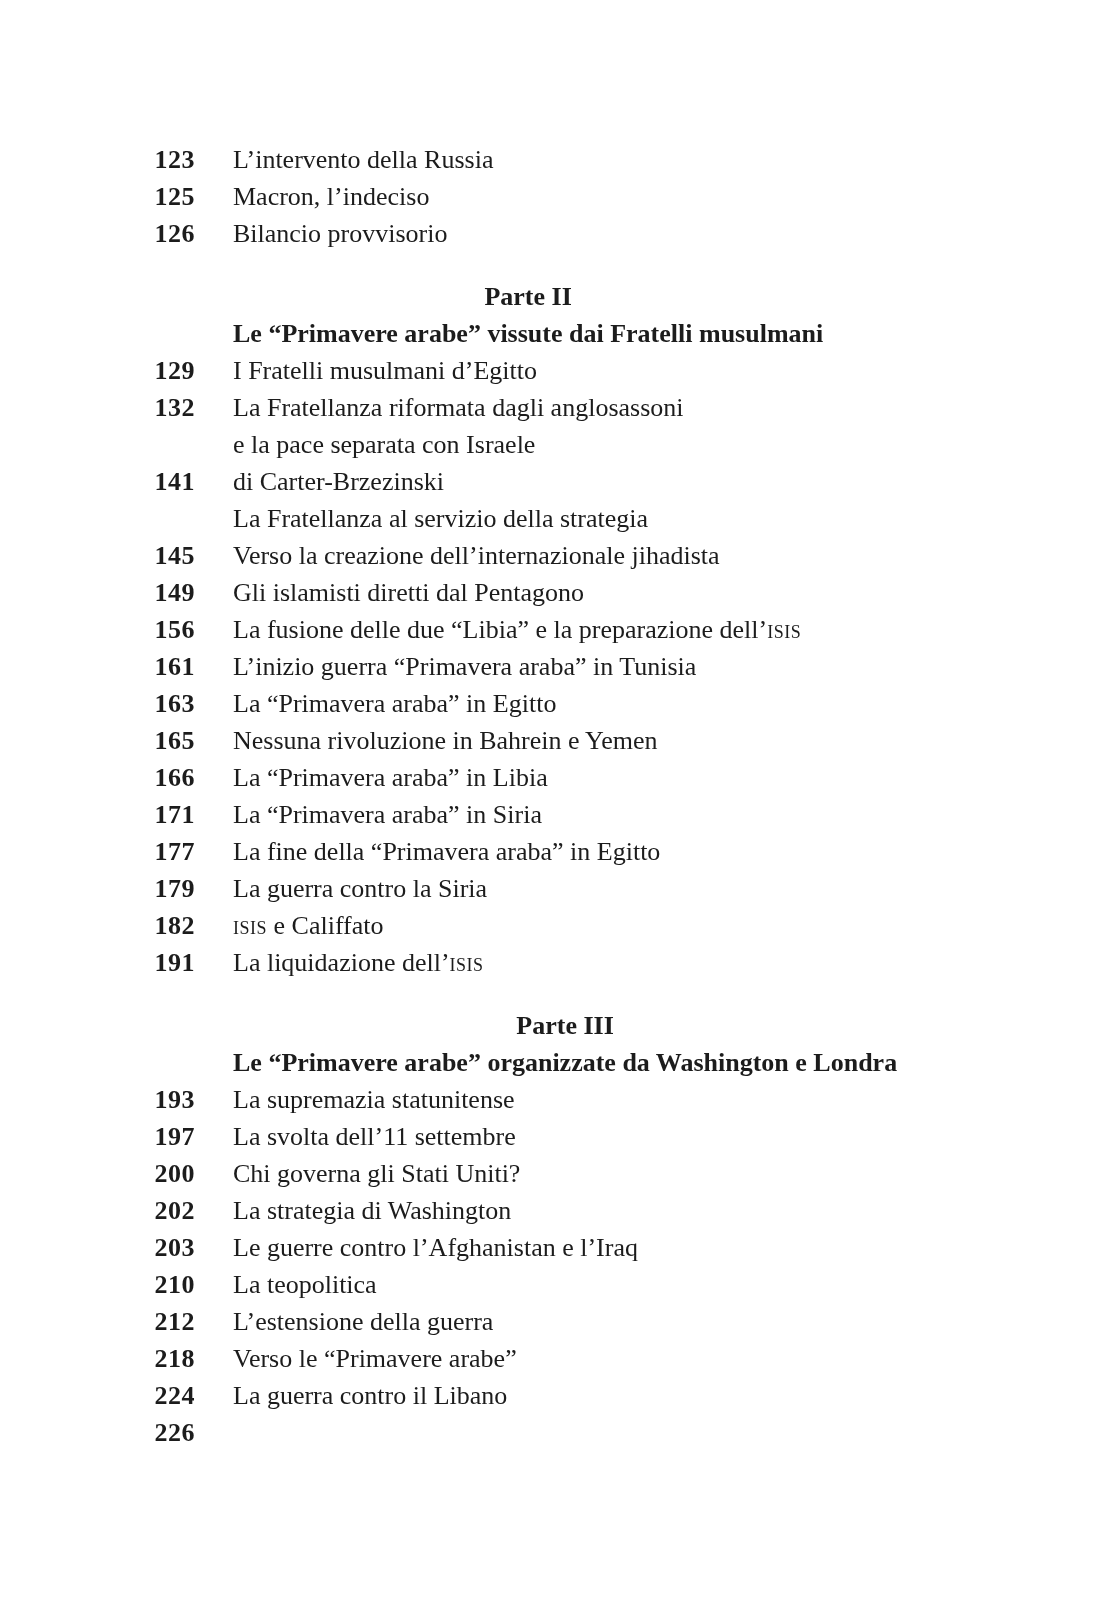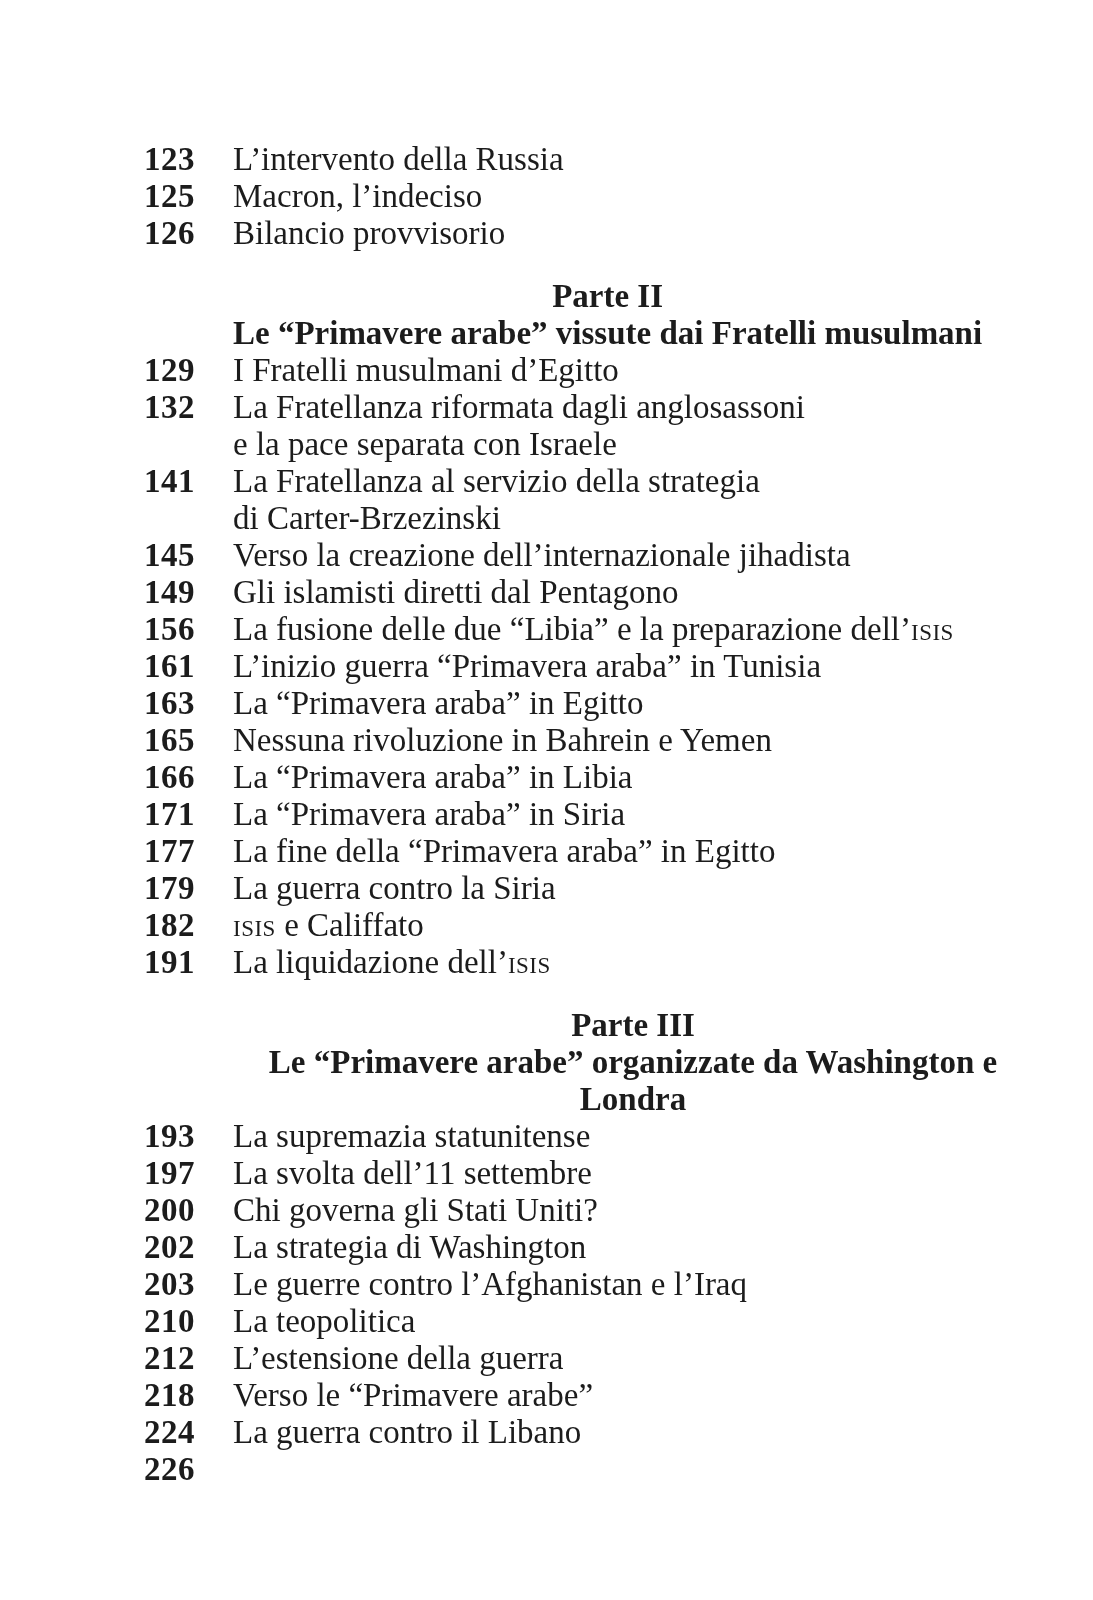--- a/index.html
+++ b/index.html
@@ -5,21 +5,21 @@
   html, body { margin: 0; padding: 0; }
   body { background: #ffffff; }
   .page {
     position: relative;
     width: 1093px;
     height: 1600px;
     margin: 0 auto;
     background: #ffffff;
     color: #1c1c1c;
     font-family: "Liberation Serif", "DejaVu Serif", serif;
-    font-size: 33px;
+    font-size: 26px;
     line-height: 37px;
     box-sizing: border-box;
     padding: 141px 60px 0 138px;
     overflow: hidden;
   }
   .row { display: flex; align-items: flex-start; }
   .row.part { margin-top: 26px; }
   .num {
     flex: 0 0 57px;
     width: 57px;
@@ -71,22 +71,22 @@
       <div class="row item">
         <span class="num">132</span>
         <span class="title">
           <span class="line"><span>La Fratellanza riformata dagli anglosassoni</span></span>
           <span class="line"><span>e la pace separata con Israele</span></span>
         </span>
       </div>
       <div class="row item">
         <span class="num">141</span>
         <span class="title">
+          <span class="line"><span>di Carter-Brzezinski</span></span>
           <span class="line"><span>La Fratellanza al servizio della strategia</span></span>
-          <span class="line"><span>di Carter-Brzezinski</span></span>
         </span>
       </div>
       <div class="row item">
         <span class="num">145</span>
         <span class="title">
           <span class="line"><span>Verso la creazione dell’internazionale jihadista</span></span>
         </span>
       </div>
       <div class="row item">
         <span class="num">149</span>

